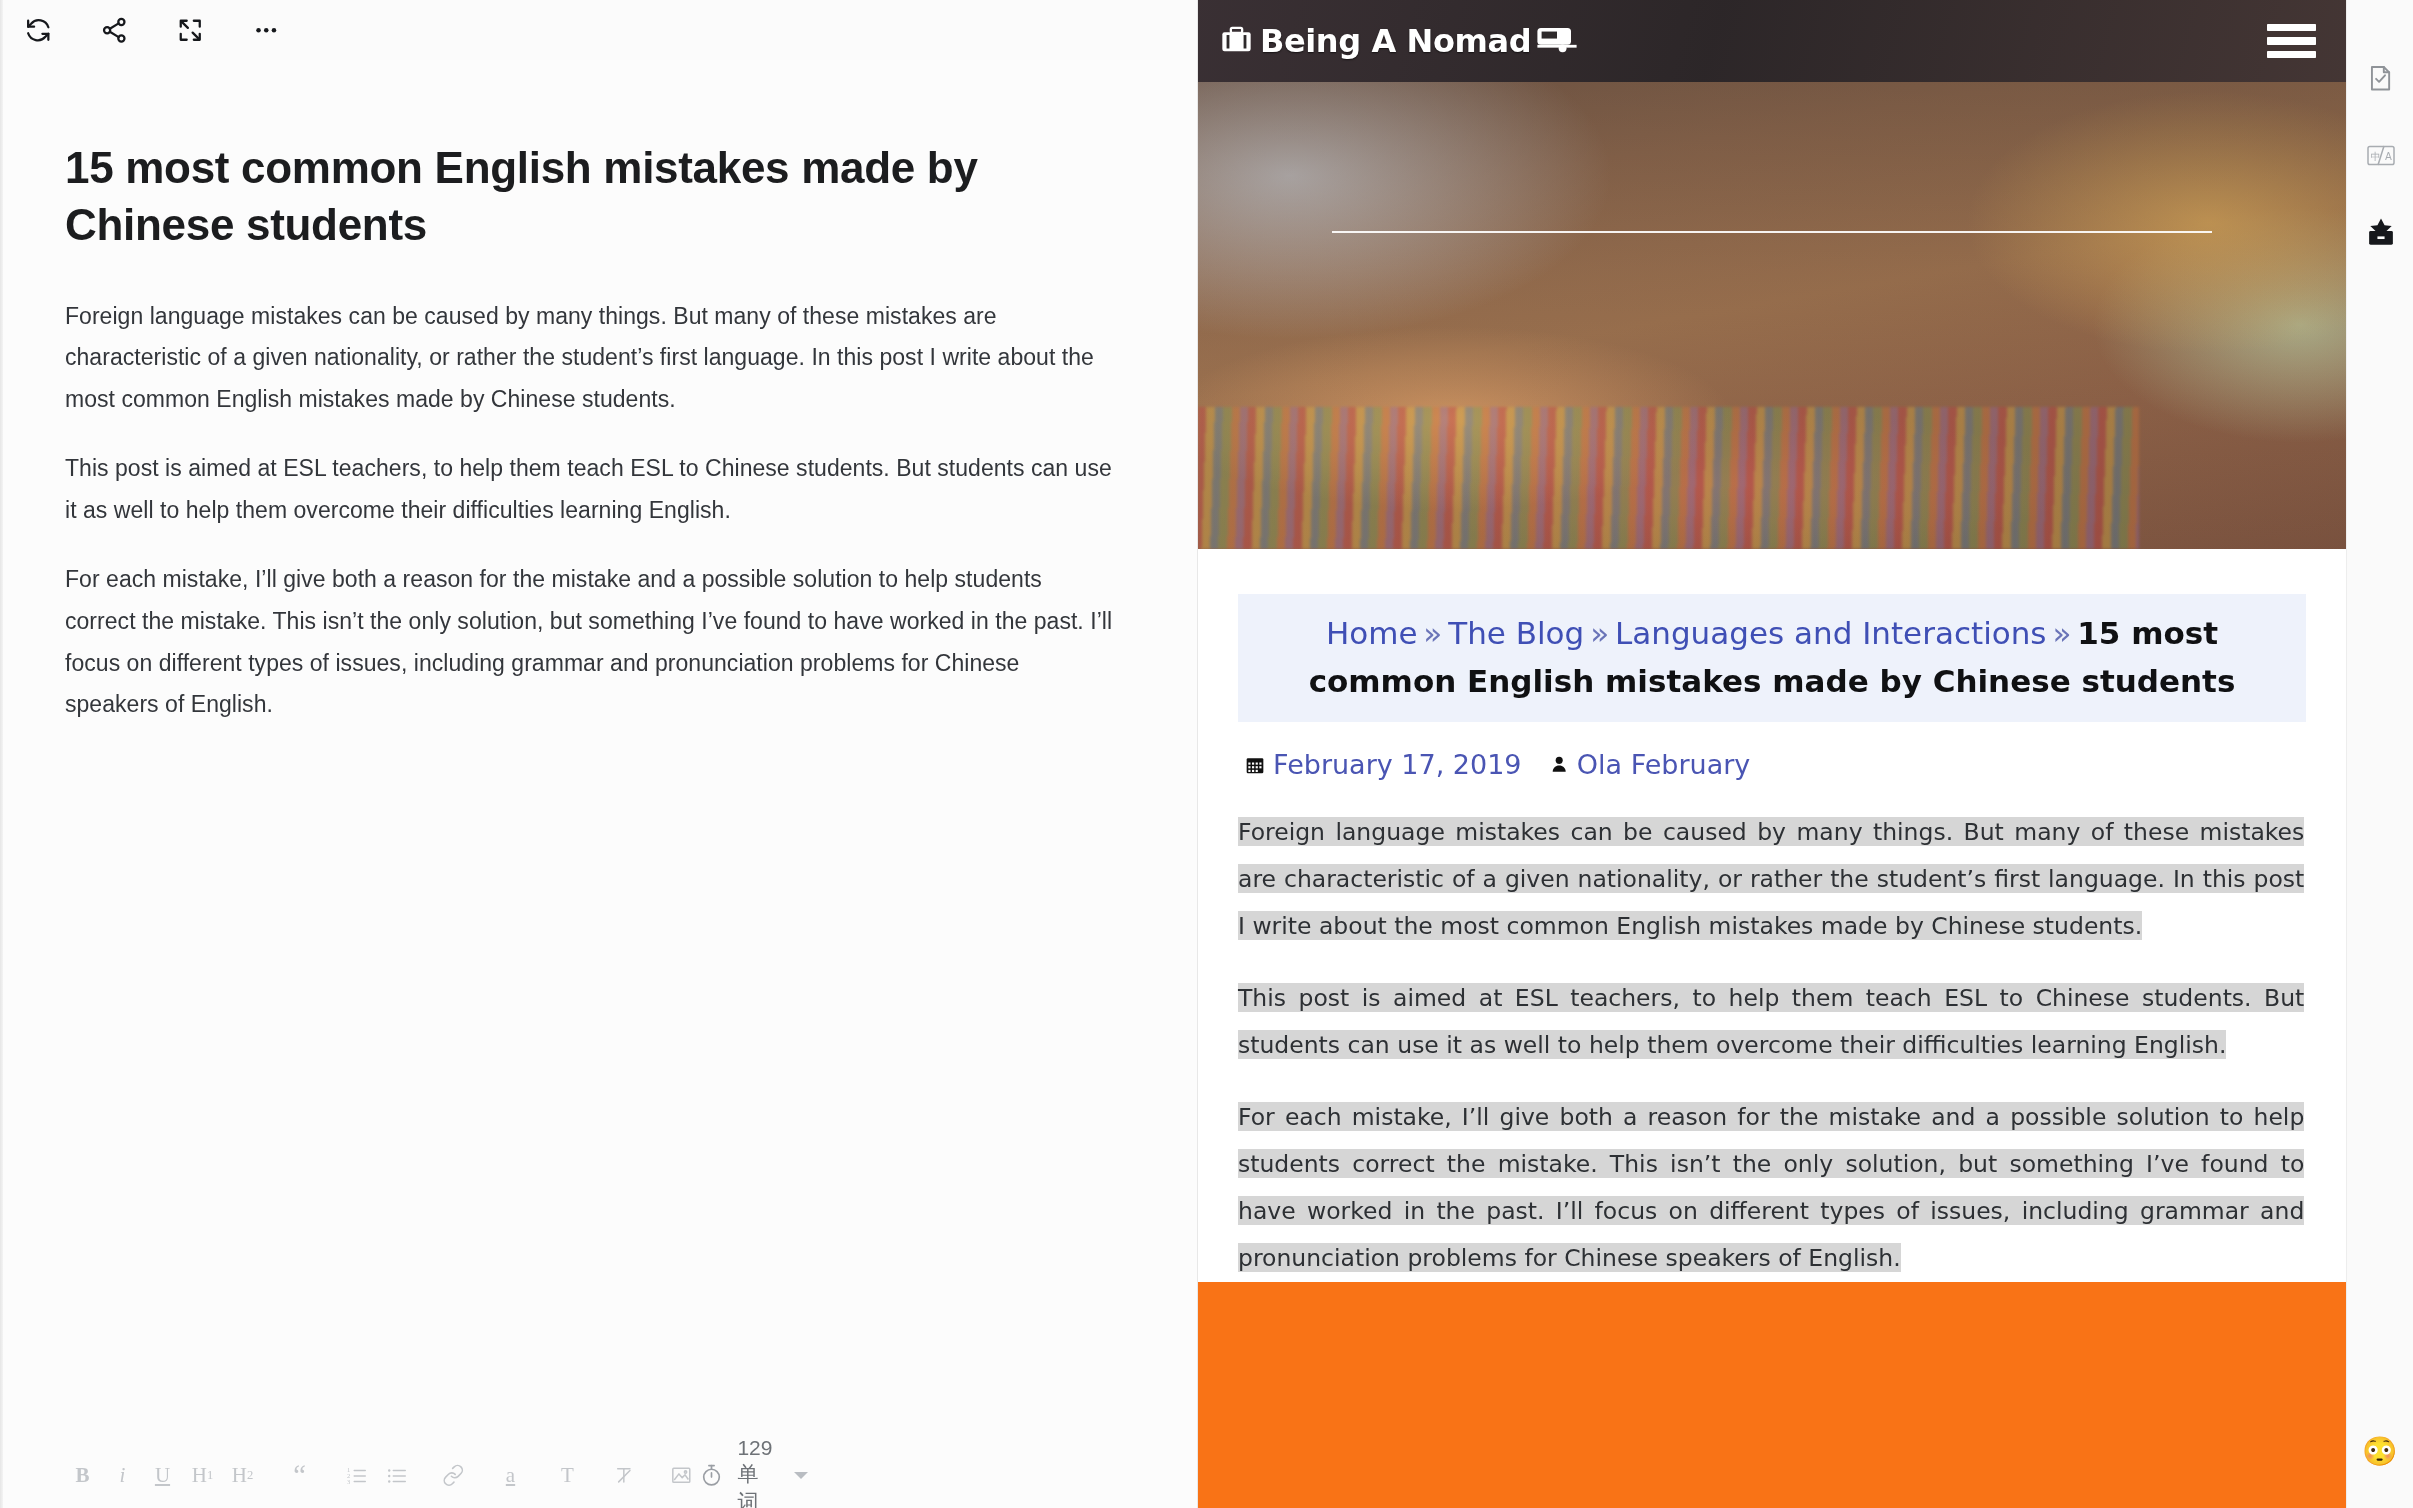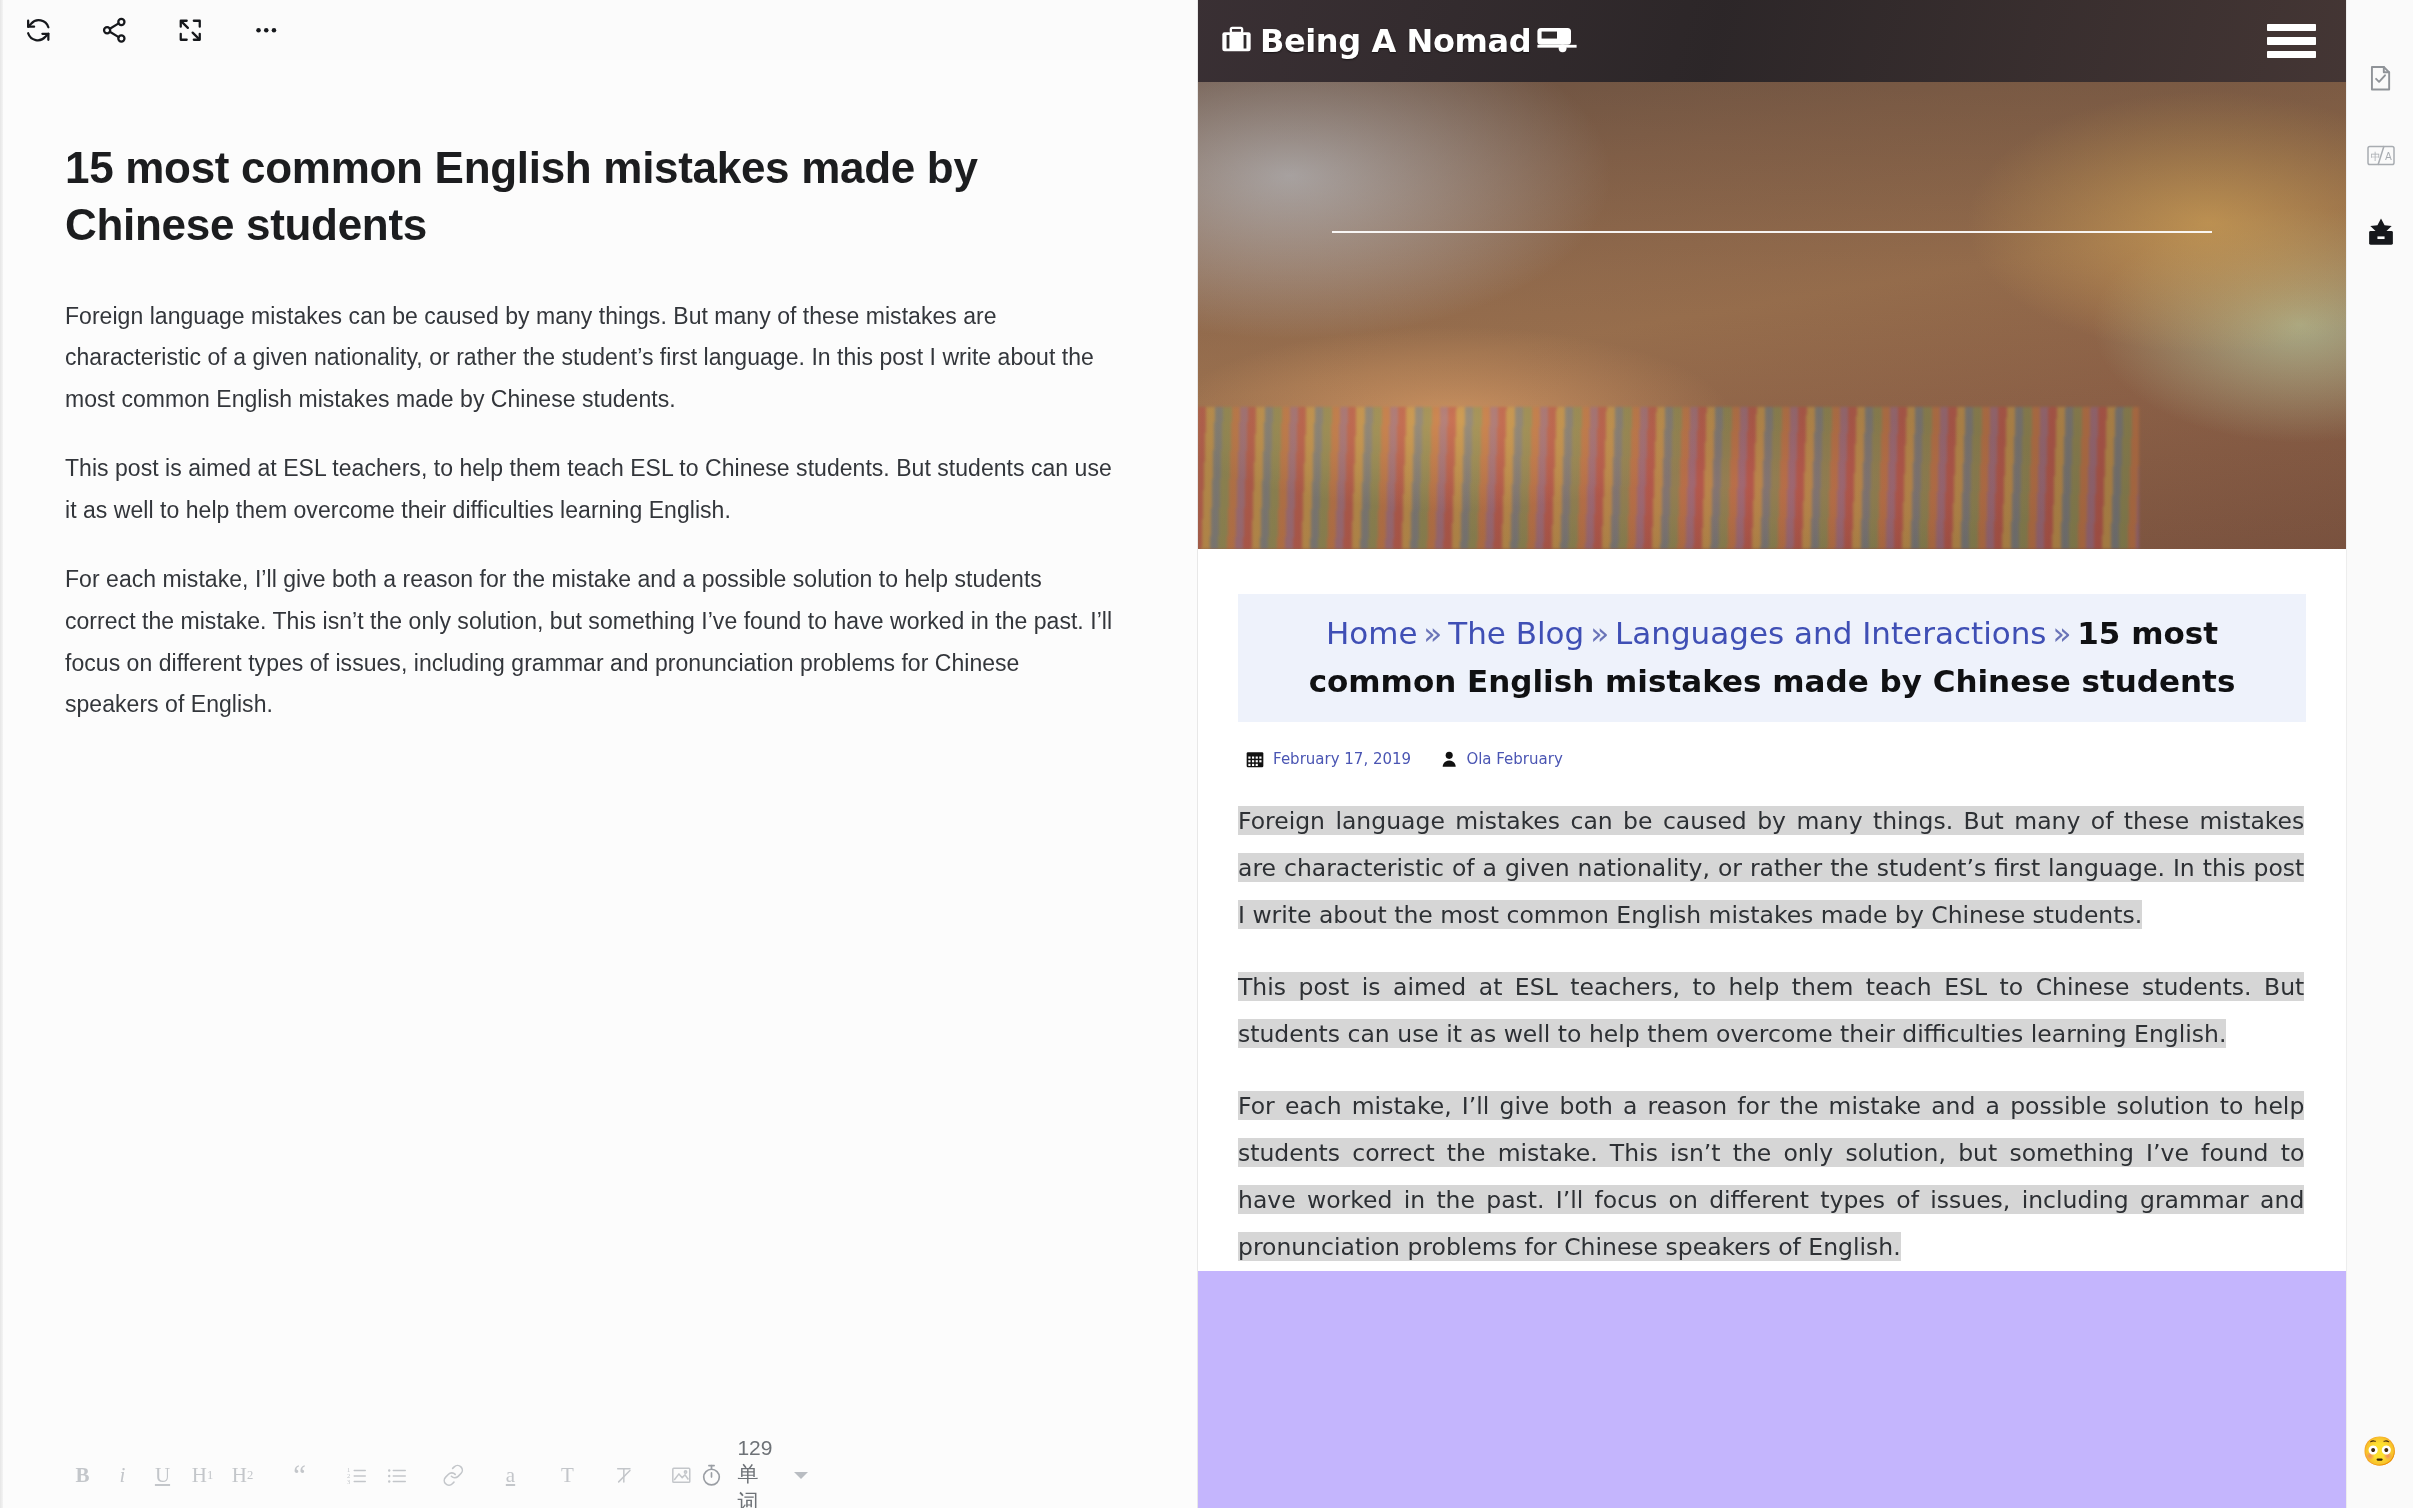--- a/index.html
+++ b/index.html
@@ -109,21 +109,21 @@
     border-right: 7.5px solid transparent;
     border-top: 7.5px solid #b9bdc2;
     margin-left: 3.4px;
   }
 
   
   .preview-pane {
     position: relative;
     width: 1148px;
     height: 1508px;
-    background: #c4b5fd;
+    background: #f97316;
     overflow: hidden;
   }
 
   .site-header {
     position: relative;
     height: 82px;
     background: #2e2a2b;
     display: flex;
     align-items: center;
     justify-content: space-between;
@@ -226,21 +226,21 @@
     color: #17181a;
     font-family: "DejaVu Sans", sans-serif;
   }
   .breadcrumb a { color: #3f4fb5; text-decoration: none; cursor: pointer; }
   .breadcrumb .sep { color: #6a74b8; margin: 0 5.9px; }
   .breadcrumb .current { font-weight: 700; color: #101113; }
 
   .post-meta {
     display: flex; align-items: center; gap: 8.4px;
     margin: 27px 0 0 6.7px;
-    font-size: 15px;
+    font-size: 27px;
     color: #4a55b3;
     font-family: "DejaVu Sans", sans-serif;
   }
   .post-meta .m-icon { color: #111; display:flex; align-items:center; }
   .post-meta .m-txt { color:#4a55b3; cursor: pointer; }
   .post-meta .m-gap { width: 11.7px; }
 
   .post-body { margin-top: 28.5px; padding-right: 1.7px; }
   .post-p {
     display: block;

